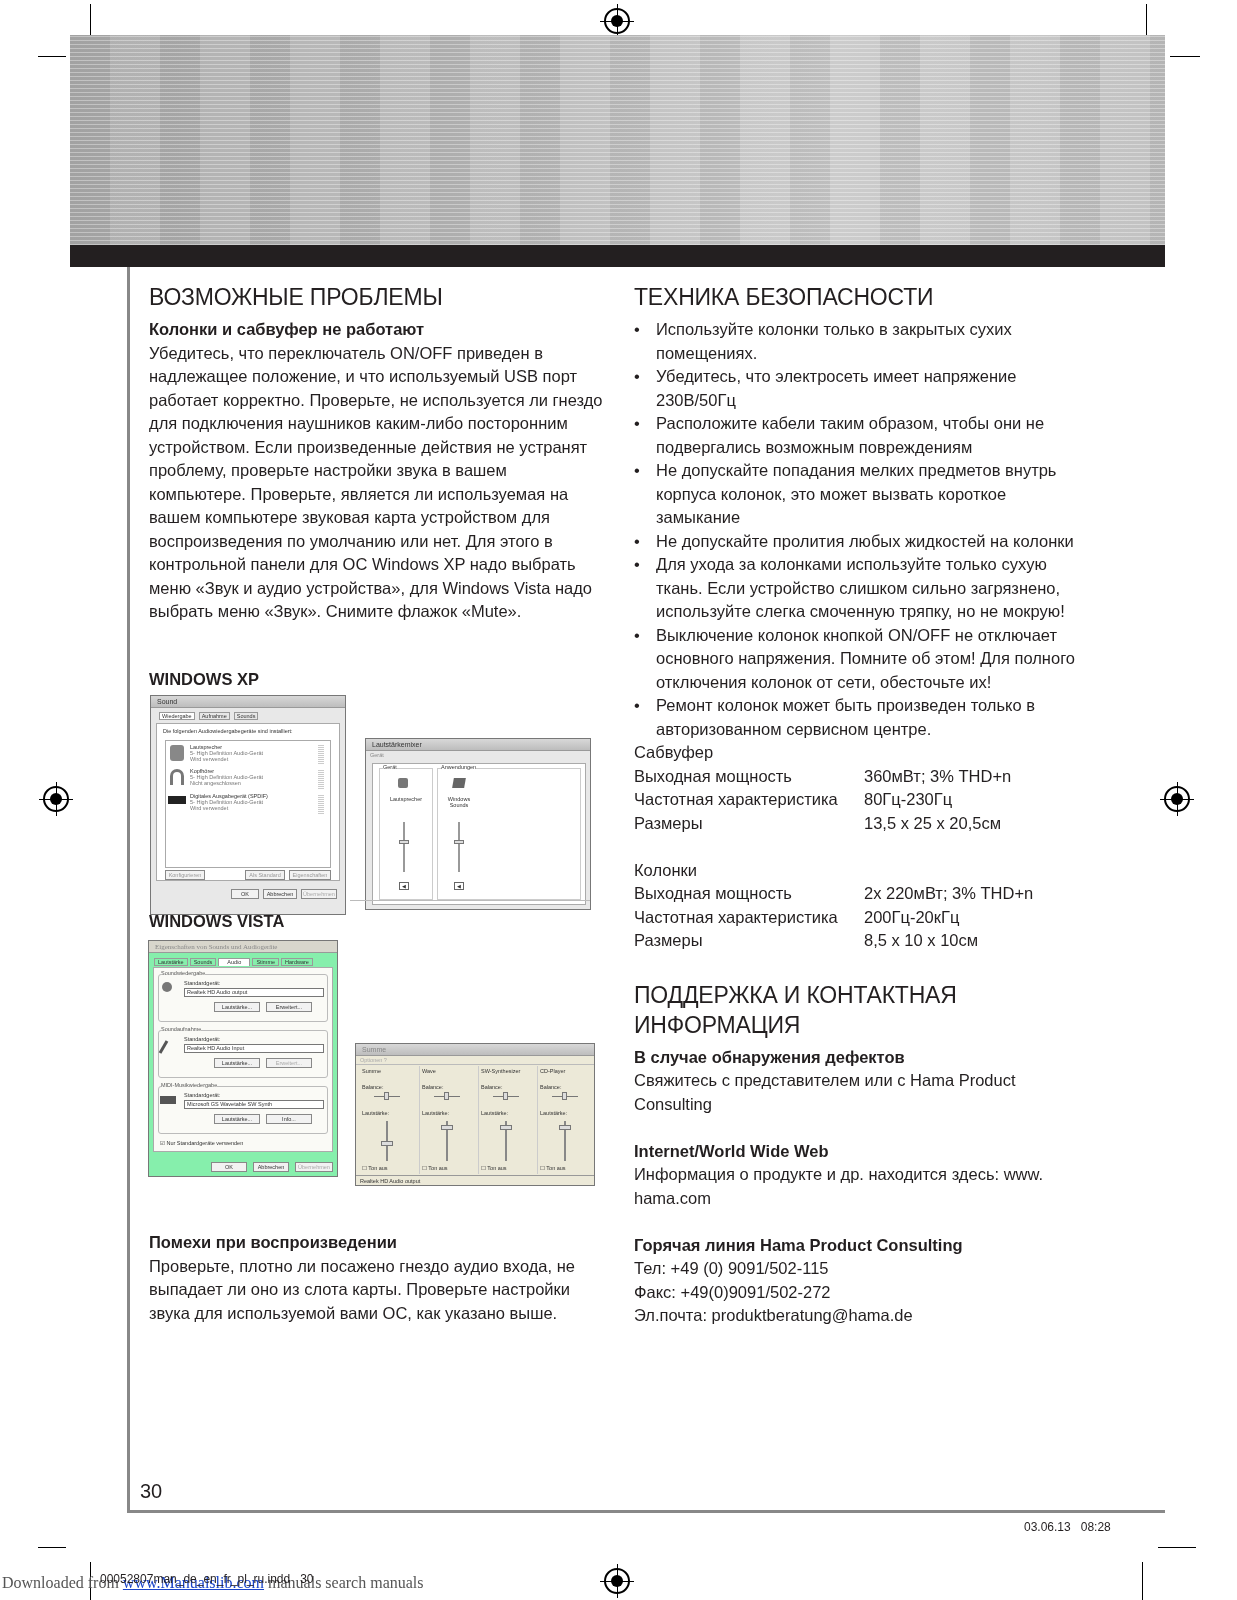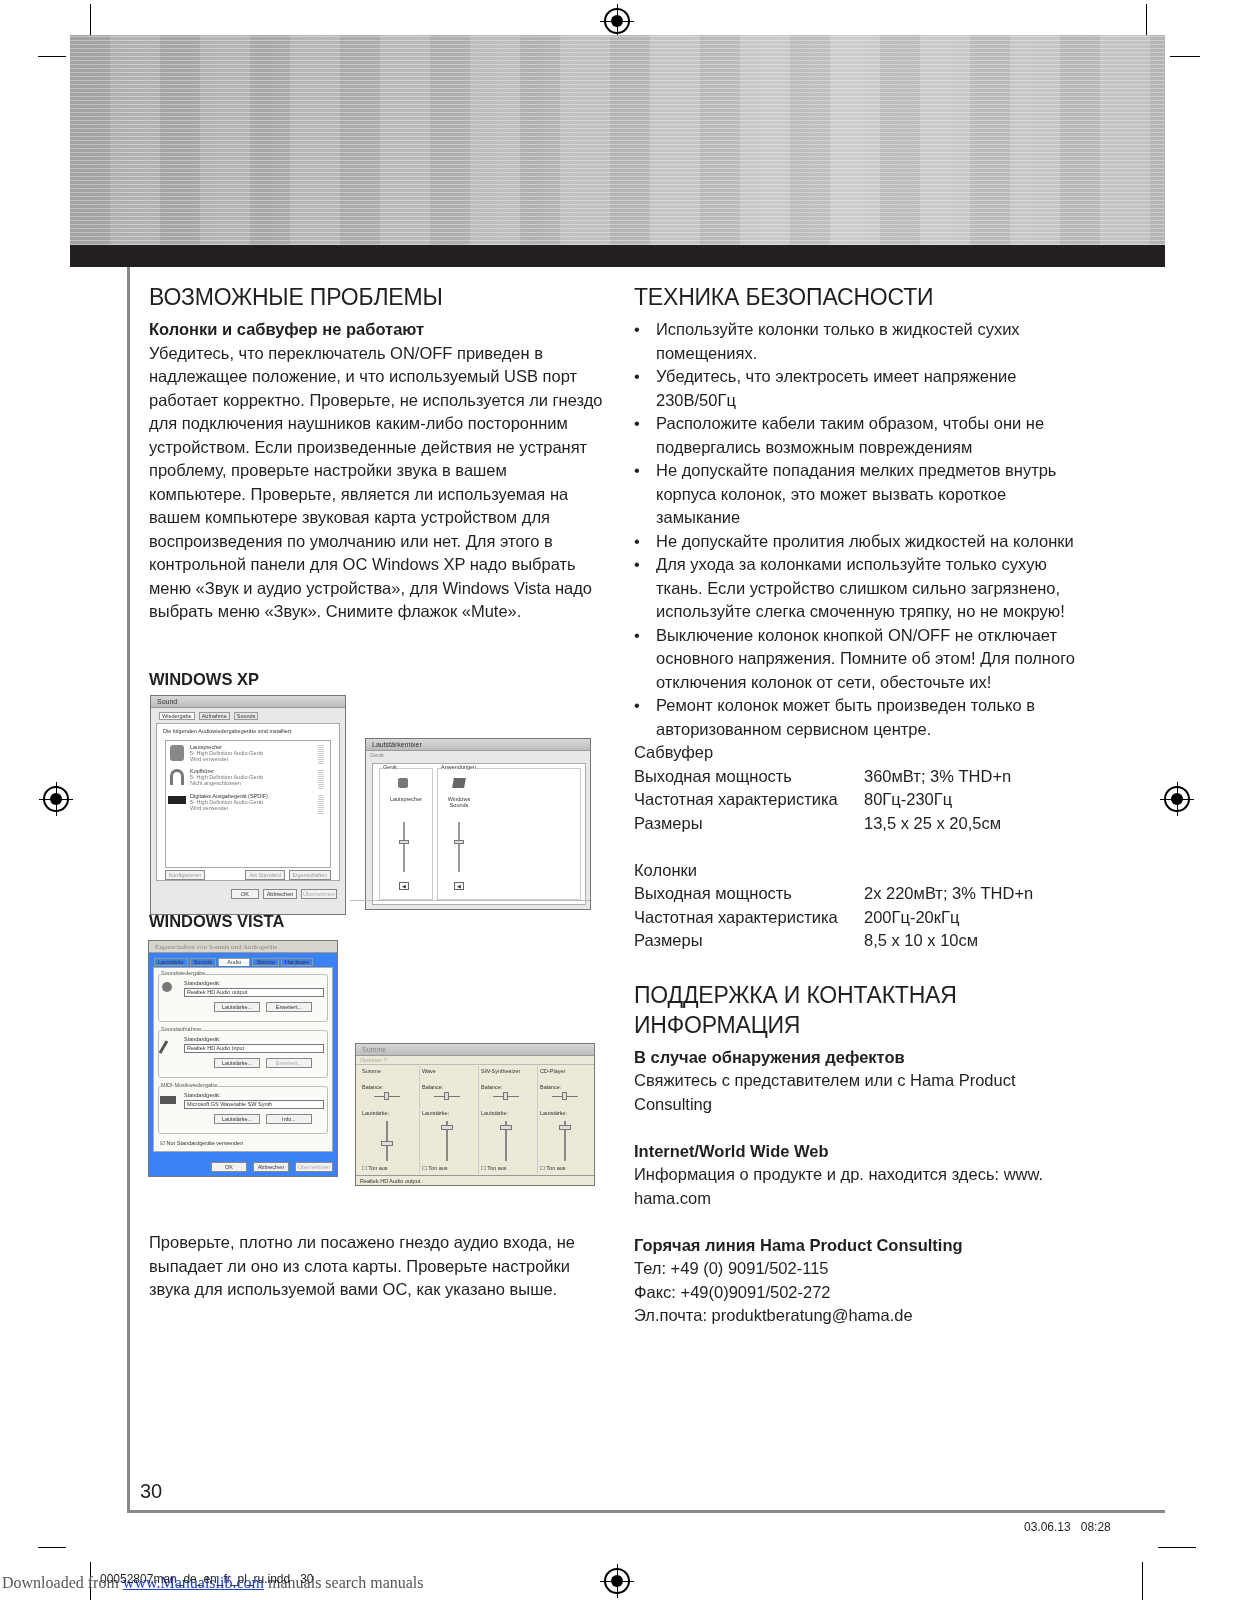--- a/index.html
+++ b/index.html
@@ -133,21 +133,21 @@
     <div class="abs" style="left:85px;top:58px;width:2px;height:50px;background:#999"></div>
     <div class="abs" style="left:81px;top:76px;width:10px;height:4px;background:#ddd;border:1px solid #777"></div>
     <div class="abs" style="left:26px;top:118px;width:10px;height:8px;border:1px solid #666;font-size:5px;text-align:center">◀</div>
     <div class="abs" style="left:81px;top:118px;width:10px;height:8px;border:1px solid #666;font-size:5px;text-align:center">◀</div>
   </div>
 </div>
 <div class="abs" style="left:350px;top:900px;width:240px;height:1px;background:#bbb"></div>
 
 <div class="abs os-title" style="left:149px;top:912px">WINDOWS VISTA</div>
 
-<div class="win" style="left:148px;top:940px;width:190px;height:237px;background:#3b82f6">
+<div class="win" style="left:148px;top:940px;width:190px;height:237px;background:#86efac">
   <div class="tb" style="background:#d8d6cc;color:#888;font-family:'Liberation Serif',serif">Eigenschaften von Sounds und Audiogeräte</div>
   <div class="abs" style="left:5px;top:17px;font-size:5.5px;display:flex;gap:2px">
     <span style="border:1px solid #999;padding:0 3px">Lautstärke</span>
     <span style="border:1px solid #999;padding:0 3px">Sounds</span>
     <span style="border:1px solid #999;border-bottom:none;background:#fff;padding:0 8px">Audio</span>
     <span style="border:1px solid #999;padding:0 3px">Stimme</span>
     <span style="border:1px solid #999;padding:0 3px">Hardware</span>
   </div>
   <div class="inner" style="left:4px;top:26px;width:180px;height:185px;background:#fafaf6">
     <div class="abs" style="left:4px;top:6px;width:170px;height:48px;border:1px solid #bbb;border-radius:3px"></div>
@@ -223,27 +223,28 @@
         <div style="position:absolute;left:2px;top:44px">Lautstärke:</div>
         <div style="position:absolute;left:26px;top:55px;width:2px;height:40px;background:#888"></div>
         <div style="position:absolute;left:21px;top:58.6px;width:12px;height:5px;background:#ddd;border:1px solid #777"></div>
         <div style="position:absolute;left:2px;top:99px">☐ <span>Ton aus</span></div>
       </div>
     </div>
   <div class="abs" style="left:0;top:131px;width:240px;height:12px;border-top:1px solid #999;font-size:5.5px;padding:2px 4px">Realtek HD Audio output</div>
 </div>
 
 <div class="col" style="left:149px;top:1231px;width:455px">
+  <h3>Помехи при воспроизведении</h3>
   <p class="p">Проверьте, плотно ли посажено гнездо аудио входа, не выпадает ли оно из слота карты. Проверьте настройки звука для используемой вами ОС, как указано выше.</p>
 </div>
 
 <div class="col" style="left:634px;top:282px;width:460px">
   <h2>ТЕХНИКА БЕЗОПАСНОСТИ</h2>
   <ul id="safety-list">
-      <li>Используйте колонки только  в жидкостей сухих помещениях.</li>
+      <li>Используйте колонки только  в закрытых сухих помещениях.</li>
       <li>Убедитесь, что электросеть имеет напряжение 230В/50Гц</li>
       <li>Расположите кабели таким образом, чтобы они не подвергались возможным повреждениям</li>
       <li>Не допускайте попадания мелких предметов внутрь корпуса колонок, это может вызвать короткое замыкание</li>
       <li>Не допускайте пролития любых жидкостей на колонки</li>
       <li>Для ухода за колонками используйте только сухую ткань. Если устройство слишком сильно загрязнено, используйте слегка смоченную тряпку, но не мокрую!</li>
       <li>Выключение колонок кнопкой ON/OFF не отключает основного напряжения. Помните об этом! Для полного отключения колонок от сети, обесточьте их!</li>
       <li>Ремонт колонок может быть произведен только в авторизованном сервисном центре.</li>
     </ul>
 
   <div>Сабвуфер</div>

